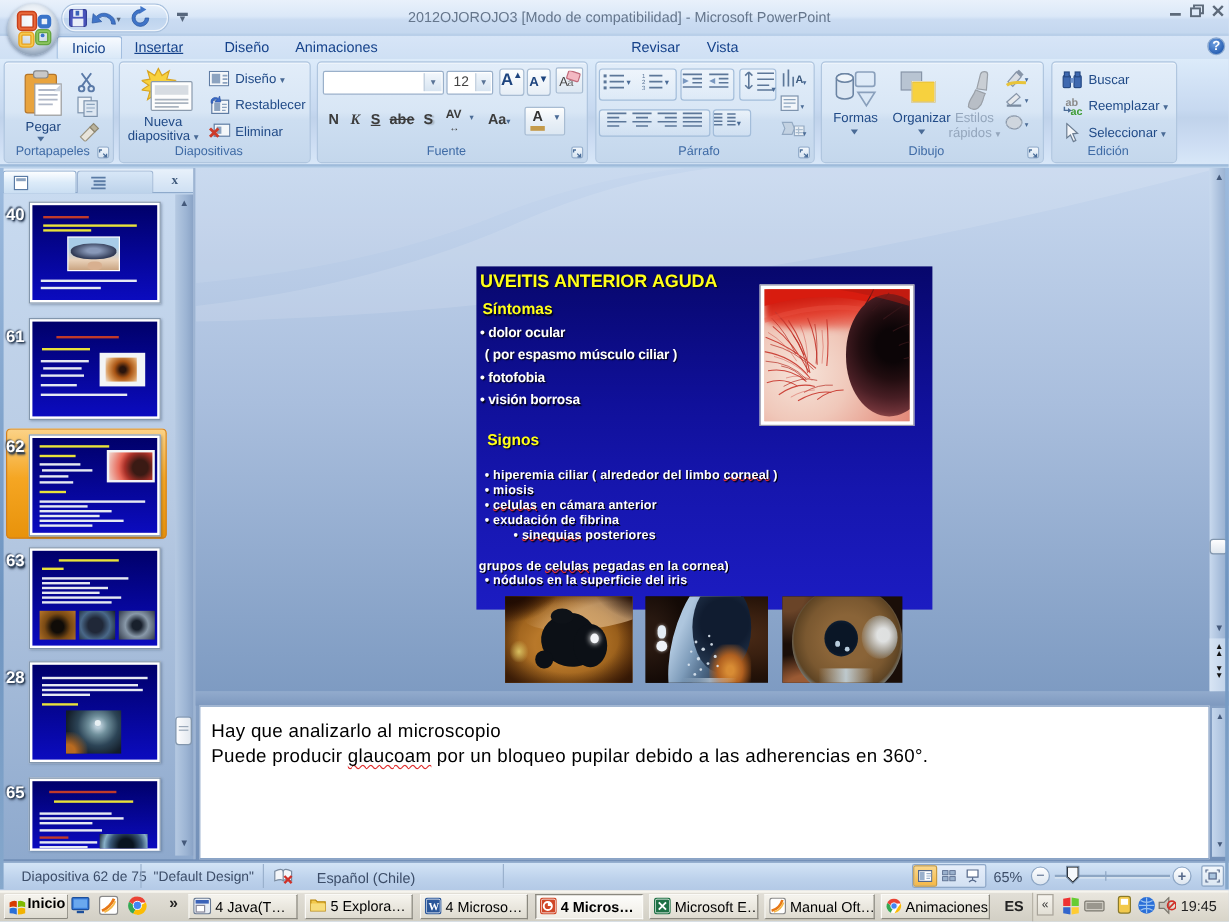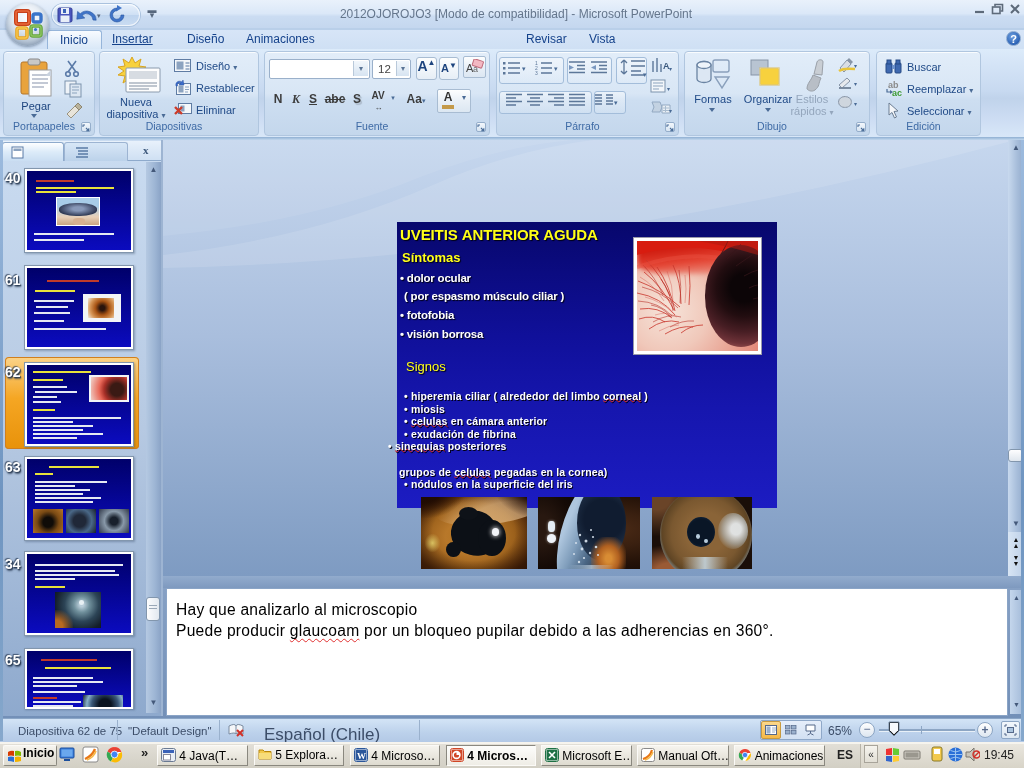--- a/index.html
+++ b/index.html
@@ -474,21 +474,21 @@
       <div class="tl wht" style="left:8px;top:26px;width:40px;height:1.5px"></div>
       <div class="tl wht" style="left:8px;top:30px;width:55px;height:1.5px"></div>
       <div class="tl wht" style="left:8px;top:34px;width:48px;height:1.5px"></div>
       <div class="tl wht" style="left:8px;top:38px;width:66px;height:1.5px"></div>
       <div class="tl wht" style="left:8px;top:42px;width:58px;height:1.5px"></div>
       <div class="ab" style="left:6px;top:50px;width:30px;height:24px;background:radial-gradient(circle at 50% 55%,#100c08 25%,#7a4a14 55%,#b8762a)"></div>
       <div class="ab" style="left:39px;top:50px;width:30px;height:24px;background:radial-gradient(circle at 45% 50%,#202838 30%,#4a6888 60%,#182028)"></div>
       <div class="ab" style="left:72px;top:50px;width:30px;height:24px;background:radial-gradient(circle at 50% 50%,#18202c 20%,#8898a8 50%,#303848)"></div>
     </div>
   </div>
-  <div class="ab thumbnum" style="top:556px">34</div>
+  <div class="ab thumbnum" style="top:556px">28</div>
   <div class="thumb" style="top:551px">
     <div class="thumbin">
       <div class="tl wht" style="left:8px;top:10px;width:88px;height:1.5px"></div>
       <div class="tl wht" style="left:8px;top:16px;width:80px;height:1.5px"></div>
       <div class="tl wht" style="left:8px;top:20px;width:84px;height:1.5px"></div>
       <div class="tl wht" style="left:8px;top:24px;width:40px;height:1.5px"></div>
       <div class="tl yel" style="left:8px;top:32px;width:30px;height:1.5px"></div>
       <div class="ab" style="left:28px;top:38px;width:46px;height:36px;background:radial-gradient(circle at 58% 35%,#b8ccd8 6%,#70909c 22%,#2c4456 48%,#141e2a 75%,#0c141c 100%)">
         <div class="ab" style="left:0;bottom:0;width:40%;height:50%;background:radial-gradient(ellipse at 10% 90%,#b86a20 25%,rgba(120,70,20,0) 75%)"></div>
         <div class="ab" style="left:52%;top:22%;width:12%;height:14%;background:#e8f0f4;border-radius:50%"></div>
@@ -521,26 +521,26 @@
   <path d="M0 115 Q150 98 270 45 Q350 10 430 0 L845 0 845 2 Q400 120 0 128 Z" fill="rgba(255,255,255,0.12)"></path>
   <path d="M0 96 Q150 82 260 36 Q340 6 410 0 L845 0 0 0 Z" fill="rgba(255,255,255,0.08)"></path>
 </svg></div>
   <div class="ab" id="slide"></div>
   <div class="ab" style="left:400px;top:226px;font-size:15px;font-weight:bold;color:#ffff18;letter-spacing:-0.1px;text-shadow:1px 1px 1px #001">UVEITIS&nbsp;ANTERIOR&nbsp;AGUDA</div>
   <div class="ab" style="left:402px;top:250px;font-size:13px;font-weight:bold;color:#ffff18;text-shadow:1px 1px 1px #001">Síntomas</div>
   <div class="ab slb" style="left:400px;top:272px">• dolor ocular</div>
   <div class="ab slb" style="left:404px;top:290px">( por espasmo músculo ciliar )</div>
   <div class="ab slb" style="left:400px;top:309px">• fotofobia</div>
   <div class="ab slb" style="left:400px;top:328px">• visión borrosa</div>
-  <div class="ab" style="left:406px;top:359px;font-size:13px;font-weight:normal;color:#ffff18;text-shadow:1px 1px 1px #001">Signos</div>
+  <div class="ab" style="left:406px;top:359px;font-size:13px;font-weight:bold;color:#ffff18;text-shadow:1px 1px 1px #001">Signos</div>
   <div class="ab sls" style="left:404px;top:390px">• hiperemia ciliar ( alrededor  del limbo <span class="sq">corneal</span> )</div>
   <div class="ab sls" style="left:404px;top:403px">• miosis</div>
   <div class="ab sls" style="left:404px;top:415px">• <span class="sq">celulas</span> en cámara anterior</div>
   <div class="ab sls" style="left:404px;top:428px">• exudación de fibrina</div>
-  <div class="ab sls" style="left:388px;top:440px">• <span class="sq">sinequias</span> posteriores</div>
+  <div class="ab sls" style="left:428px;top:440px">• <span class="sq">sinequias</span> posteriores</div>
   <div class="ab sls" style="left:399px;top:466px">grupos de <span class="sq">celulas</span> pegadas en la cornea)</div>
   <div class="ab sls" style="left:404px;top:478px">• nódulos en la superficie del iris</div>
 
   <div class="ab" style="left:633px;top:237px;width:129px;height:118px;background:#fff;border:1px solid #99a;padding:3px">
     <div style="width:100%;height:100%;position:relative;overflow:hidden;background:#e8b4a4">
       <div class="ab" style="left:-10%;top:-15%;width:125%;height:125%;background:radial-gradient(circle at 28% 62%, #f6e4da 0%, #f0c8ba 30%, #e8a090 55%, #e08070 78%, #d86858 100%)"></div>
       <div class="ab" style="left:0;top:-8%;width:112%;height:38%;background:linear-gradient(173deg,#d01c10 35%,#e44534 62%,rgba(238,120,95,0));border-radius:0 0 45% 25%;filter:blur(2.5px)"></div>
       <svg class="ab" style="left:0;top:0" width="121" height="110" viewBox="0 0 121 110">
         <g stroke="#c8362c" stroke-width=".9" fill="none" opacity=".9">
           <path d="M1 40 q22 8 42 26 M0 52 q24 4 38 22 M7 31 q18 14 30 38 M20 26 q13 19 18 44 M36 24 q8 17 8 39 M3 68 q18 -3 32 9 M12 88 q15 -11 30 -7 M52 25 q2 20 0 39 M9 19 q15 15 24 36 M28 93 q15 -9 28 -7 M2 78 q14 -5 26 3 M44 92 q10 -8 22 -8"></path>
@@ -633,21 +633,21 @@
   <div class="ab" id="statusbar"></div>
   <div class="ab" style="left:18px;top:725px;font-size:11.5px;color:#3c4d68">Diapositiva 62 de 75</div>
   <div class="ab" style="left:117px;top:720px;width:1px;height:20px;background:#9ab1cd"></div>
   <div class="ab" style="left:128px;top:725px;font-size:11.5px;color:#3c4d68">"Default Design"</div>
   <div class="ab" style="left:219px;top:720px;width:1px;height:20px;background:#9ab1cd"></div>
   <svg class="ab" style="left:228px;top:722px" width="17" height="15" viewBox="0 0 17 15">
     <path d="M1 4 q6 -3 7 0 q1 -3 7 0 l0 8 q-6 -2 -7 0 q-1 -2 -7 0z" fill="#f4f6f9" stroke="#7a8ba0"></path>
     <path d="M8 4 l0 8" stroke="#7a8ba0"></path>
     <path d="M9 8 l6 6 M15 8 l-6 6" stroke="#d03028" stroke-width="2"></path>
   </svg>
-  <div class="ab" style="left:264px;top:725px;font-size:17px;color:#3c4d68">Español (Chile)</div>
+  <div class="ab" style="left:264px;top:725px;font-size:12px;color:#3c4d68">Español (Chile)</div>
   <div class="ab" style="left:419px;top:720px;width:1px;height:20px;background:#9ab1cd"></div>
   <div class="ab" style="left:760px;top:720px;width:62px;height:20px;border:1px solid #8fa8c8;border-radius:2px;background:linear-gradient(#e6eefa,#d2e0f2)"></div>
   <div class="ab" style="left:761px;top:721px;width:20px;height:18px;background:linear-gradient(#fbd88c,#f5b847);border:1px solid #c89a3f;border-radius:2px"></div>
   <svg class="ab" style="left:765px;top:725px" width="12" height="10" viewBox="0 0 12 10">
       <rect x="0.5" y="0.5" width="11" height="9" fill="#fff" stroke="#55688a"></rect>
       <rect x="1.5" y="1.5" width="4" height="7" fill="#9ab0cc"></rect>
       <g stroke="#9ab0cc">
         <path d="M7 3h4M7 5h4M7 7h3"></path>
       </g>
     </svg>

